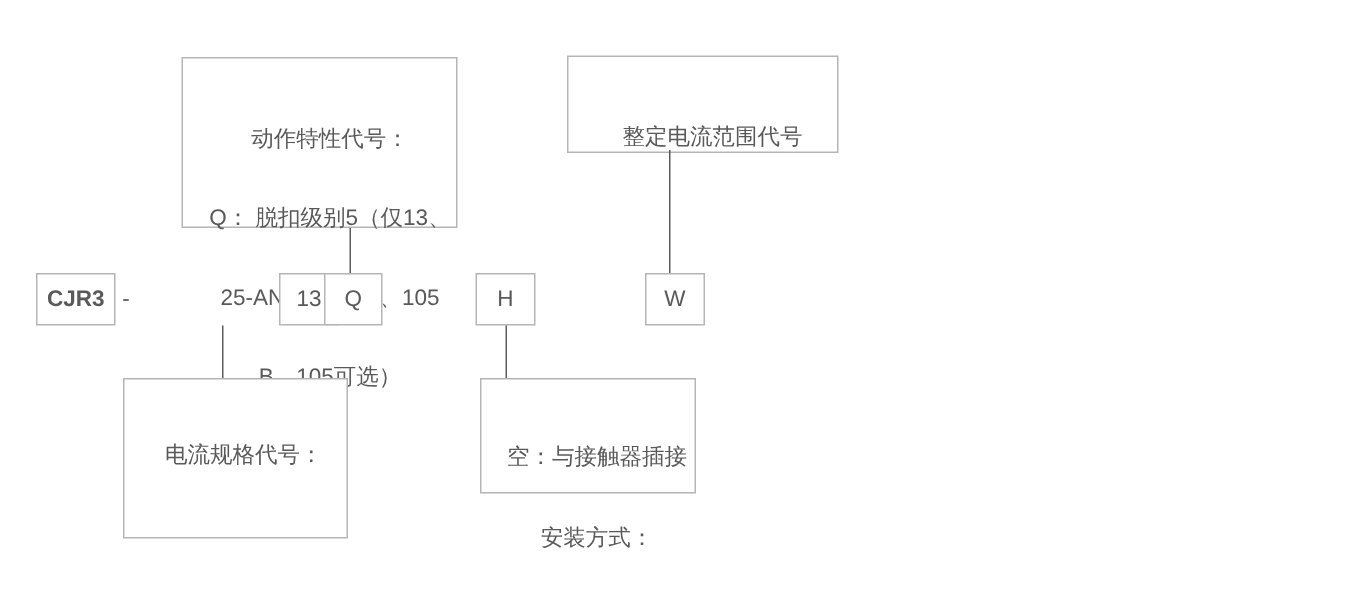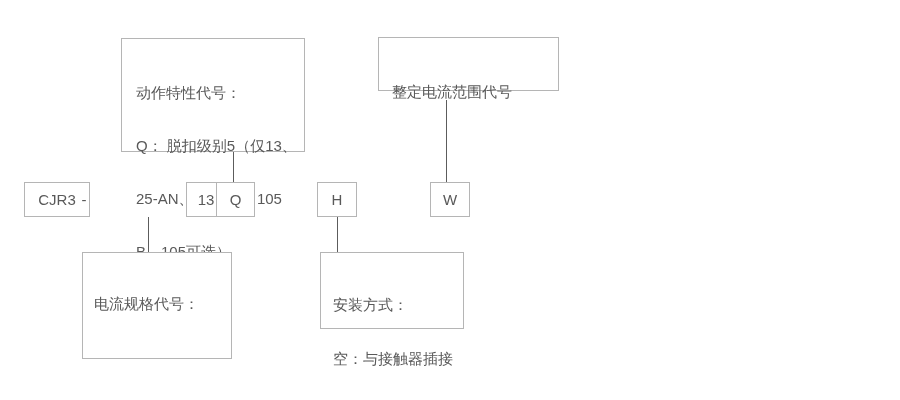--- a/index.html
+++ b/index.html
@@ -9,56 +9,57 @@
   }
   body {
     font-family: "Liberation Sans", "DejaVu Sans", sans-serif;
   }
   .canvas {
     position: relative;
     width: 900px;
     height: 400px;
     background: var(--bg, #ffffff);
     overflow: hidden;
+    text-align: center;
   }
   .callout {
     position: absolute;
     box-sizing: border-box;
     border: 1px solid var(--border, #b5b5b5);
     background: #ffffff;
     color: var(--text, #595959);
     font-size: 15px;
     white-space: pre;
   }
   .callout .tline {
     white-space: pre;
   }
   #co-action { left: 121px; top: 38px; width: 184px; height: 114px; padding: 10px 0 0 14px; }
   #co-action .tline { line-height: 19px; }
-  #co-range  { left: 378px; top: 37px; width: 181px; height: 54px; padding: 9px 0 0 13px; }
+  #co-range  { left: 378px; top: 37px; width: 181px; height: 65px; padding: 9px 0 0 13px; }
   #co-range .tline { line-height: 22px; }
   #co-current{ left: 82px; top: 252px; width: 150px; height: 107px; padding: 7px 0 0 11px; }
   #co-current .tline { line-height: 19px; }
   #co-mount  { left: 320px; top: 252px; width: 144px; height: 77px; padding: 8px 0 0 12px; }
   #co-mount .tline { line-height: 20px; }
 
   .mbox {
     position: absolute;
     top: 182px;
     height: 35px;
     box-sizing: border-box;
     border: 1px solid var(--border, #b5b5b5);
     background: #ffffff;
     color: var(--text, #595959);
     font-size: 15px;
     display: flex;
     align-items: center;
     justify-content: center;
   }
-  #box-prefix { left: 24px;  width: 66px; }
+  #box-prefix { left: 24px;  width: 53px; font-weight: bold; }
   #box-seg0   { left: 146px; width: 40px; margin-left: 40px; }
   #box-seg1   { left: 216px; width: 39px; }
   #box-seg2   { left: 317px; width: 40px; }
   #box-seg3   { left: 430px; width: 40px; }
 
   .dash {
     position: absolute;
     left: 78px;
     top: 182px;
     width: 12px;
@@ -113,22 +114,22 @@
   </div>
 
   <div class="callout" id="co-current">
     <div class="tline">电流规格代号：</div>
     
     
     
   </div>
 
   <div class="callout" id="co-mount">
+    <div class="tline">空：与接触器插接</div>
     <div class="tline">安装方式：</div>
-    <div class="tline">空：与接触器插接</div>
     
   </div>
 
   <div class="vline" id="vline-action"></div>
   <div class="vline" id="vline-range"></div>
   <div class="vline" id="vline-current"></div>
   <div class="vline" id="vline-mount"></div>
 
 </div>
 

